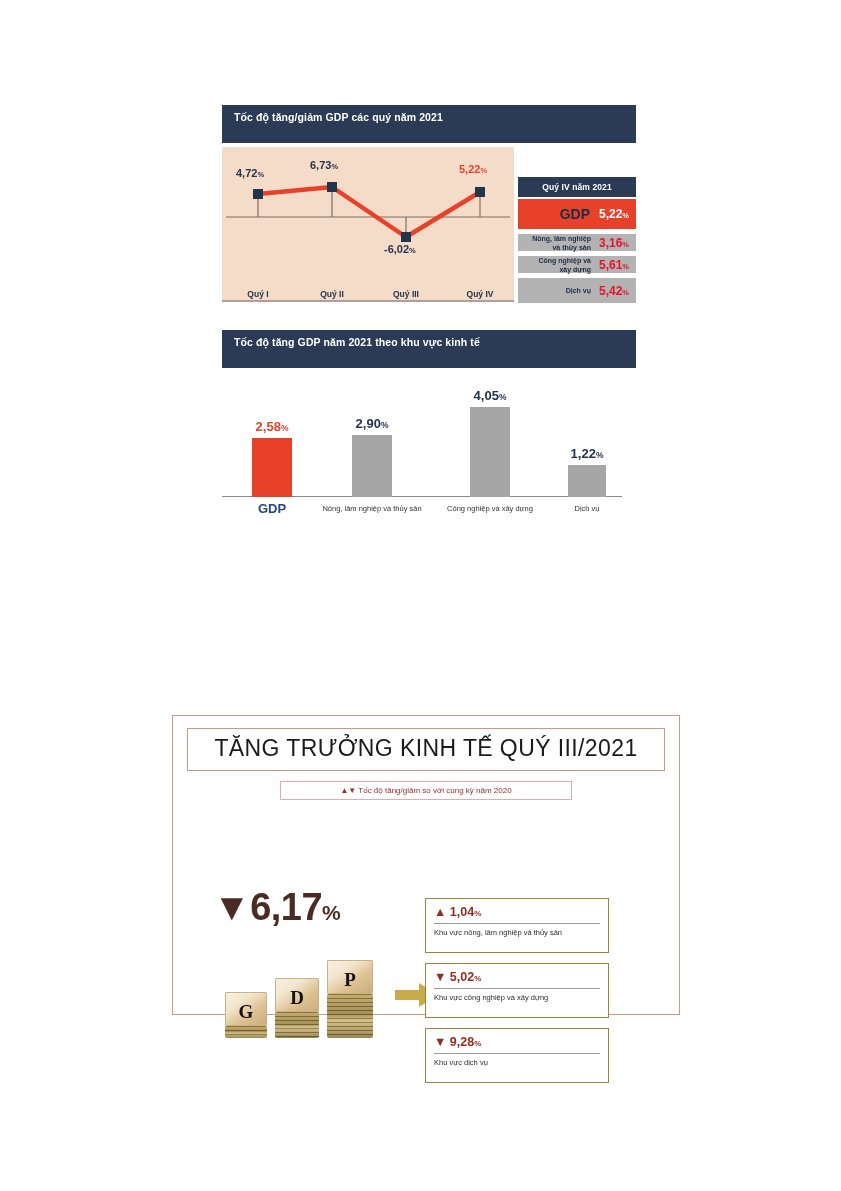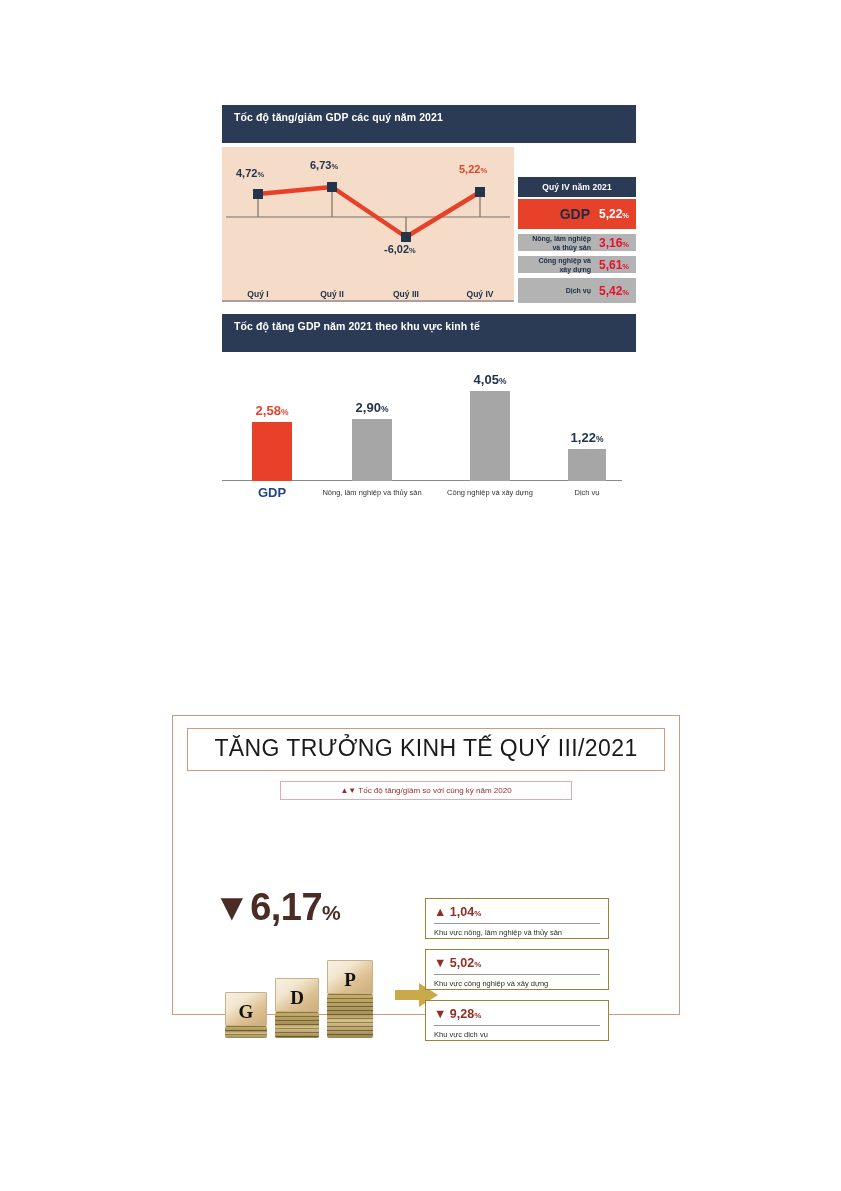--- a/index.html
+++ b/index.html
@@ -138,21 +138,21 @@
     color: #e8102a;
     font-size: 12px;
     font-weight: bold;
     white-space: nowrap;
   }
   .lg-val-red .pct { font-size: 7.5px; }
 
   
   #barchart-block {
     position: relative;
-    margin-top: 7px;
+    margin-top: 23px;
   }
   #barchart-area {
     position: relative;
     height: 145px;
     margin-top: 6px;
   }
   .bar-group {
     position: absolute;
     bottom: 22px;
     text-align: center;
@@ -302,21 +302,21 @@
 
   #stat-boxes {
     position: absolute;
     left: 252px;
     top: 84px;
     width: 184px;
   }
   .stat-box {
     border: 1.5px solid #9a8438;
     box-sizing: border-box;
-    padding: 6px 8px 1px 8px;
+    padding: 6px 8px 15px 8px;
     margin-bottom: 10px;
     background: #ffffff;
   }
   .stat-val {
     font-size: 12.5px;
     font-weight: bold;
     color: #8f2e24;
     white-space: nowrap;
   }
   .stat-val .pct { font-size: 8px; }

